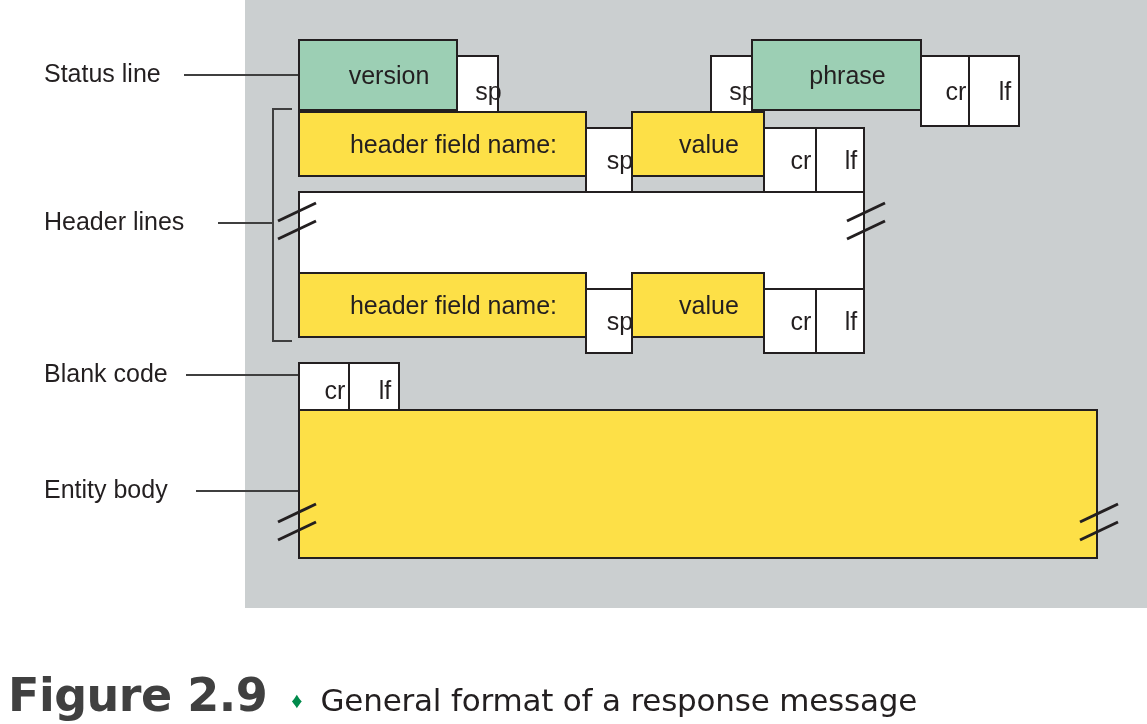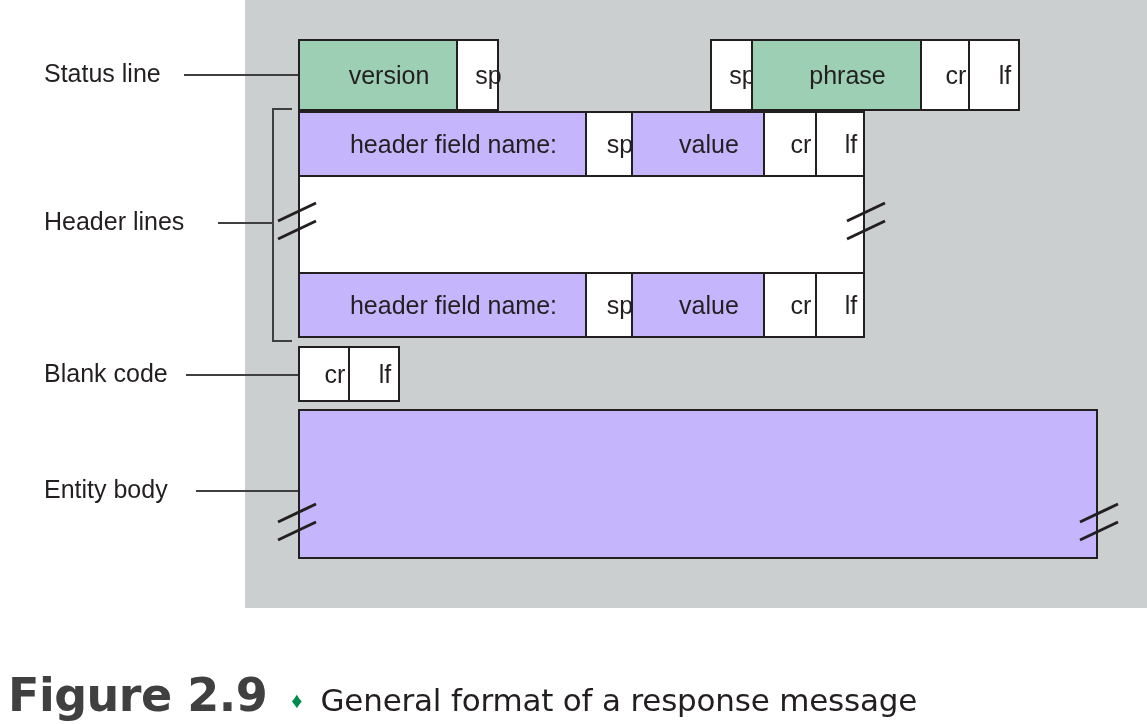--- a/index.html
+++ b/index.html
@@ -38,22 +38,22 @@
     display: flex;
     align-items: center;
     justify-content: center;
     font-size: 25px;
     color: #231f20;
     line-height: 1;
     white-space: nowrap;
     padding-left: 22px;
   }
   .fill-dark  { background: #9ccfb4; }
-  .fill-light { background: #c4b5fd; }
-  .fill-white { background: #ffffff; }
+  .fill-light { background: #fde047; }
+  .fill-white { background: #ffffff; margin-top: 16px; }
 
   
 
   
   .side-label {
     position: absolute;
     font-size: 25px;
     color: #231f20;
     white-space: nowrap;
     line-height: 1;

